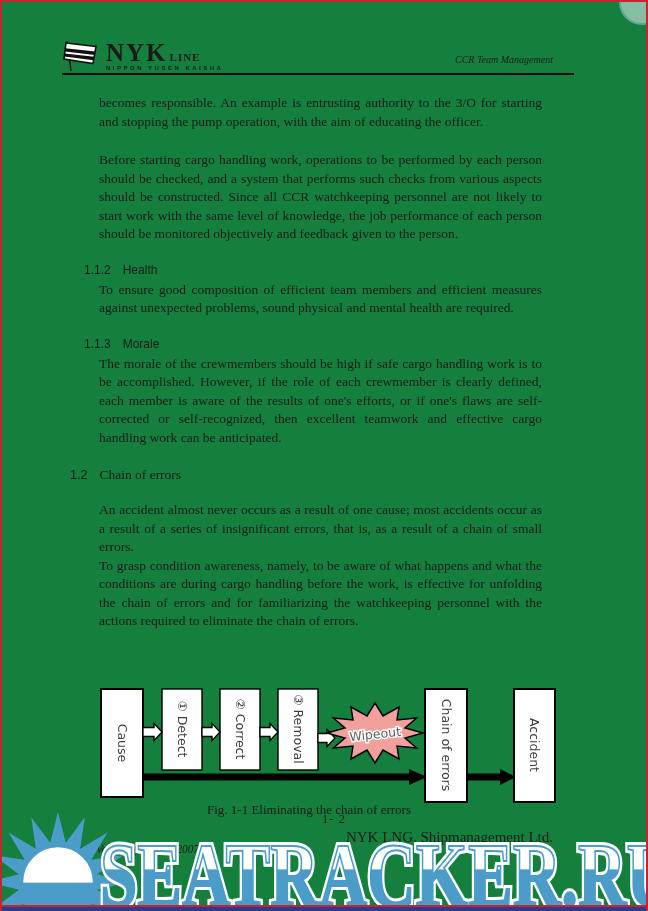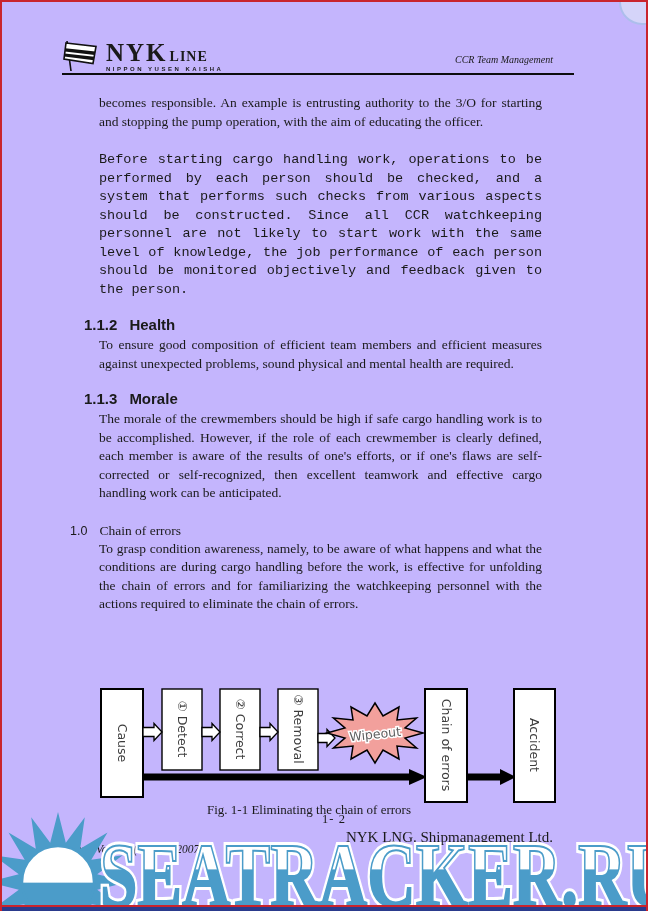--- a/index.html
+++ b/index.html
@@ -1,40 +1,40 @@
 <!DOCTYPE html>
 <html><head>
 <meta charset="utf-8">
 <style>
   html,body{margin:0;padding:0;background:#fff;}
   .page{
     position:relative;width:648px;height:911px;box-sizing:border-box;
-    background:#c4b5fd;overflow:hidden;
+    background:#15803d;overflow:hidden;
     border:2px solid #c9242d;border-bottom:none;
     font-family:"Liberation Serif",serif;color:#1a1a1a;
   }
   
   .logo{position:absolute;top:36px;left:58px;display:flex;align-items:flex-start;}
   .logo .flag{width:40px;height:34px;margin-right:6px;}
   .brand-wrap{display:flex;flex-direction:column;margin-top:4px;}
   .brand-line{display:flex;align-items:baseline;font-family:"Liberation Serif",serif;font-weight:bold;}
   .brand{font-size:25px;letter-spacing:2px;line-height:22px;}
-  .brand-suffix{font-size:14px;margin-left:2px;letter-spacing:1px;}
+  .brand-suffix{font-size:11px;margin-left:2px;letter-spacing:1px;}
   .brand-subtitle{font-size:6px;font-weight:bold;letter-spacing:2.5px;margin-top:1px;
     font-family:"Liberation Sans",sans-serif;}
   .doc-title{position:absolute;top:52px;right:93px;font-style:italic;font-size:10px;}
   .header-rule{position:absolute;top:71px;left:60px;width:512px;height:2px;background:#0d0d0d;}
   
   .body-text{position:absolute;left:68px;top:92px;width:472px;font-size:13.5px;line-height:18.5px;}
   .para{margin:0;text-align:justify;}
   .indent{margin-left:29px;}
-  .gap-lg{margin-top:20px;font-family:Liberation Mono, monospace;}
+  .gap-lg{margin-top:20px;}
   .gap-sm{margin-top:3px;}
   .subhead{margin:18px 0 0 14px;font-family:"Liberation Sans",sans-serif;
-    font-size:15px;font-weight:bold;line-height:16px;}
+    font-size:12px;font-weight:normal;line-height:16px;}
   .subhead .num, .head12 .num{margin-right:12px;}
   .head12{margin:19px 0 0 0;font-size:13.5px;font-weight:normal;line-height:17px;}
   .head12 .num{font-family:"Liberation Sans",sans-serif;font-size:12.5px;}
   
   .figure{position:absolute;left:85px;top:683px;}
   .fig-caption{position:absolute;left:205px;top:788px;font-size:13px;margin-top:12px;}
   .fig-label{font-family:"DejaVu Sans","Liberation Sans",sans-serif;font-size:12.5px;fill:#3c3c3c;}
   
   .page-number{position:absolute;top:810px;left:0;right:0;text-align:center;font-size:12.5px;letter-spacing:1px;padding-left:20px;}
   .company{position:absolute;top:827px;right:93px;font-size:15px;}
@@ -70,21 +70,22 @@
   <div class="body-text">
     <p class="para indent">becomes responsible. An example is entrusting authority to the 3/O for starting and stopping the pump operation, with the aim of educating the officer.</p>
     <p class="para indent gap-lg">Before starting cargo handling work, operations to be performed by each person should be checked, and a system that performs such checks from various aspects should be constructed. Since all CCR watchkeeping personnel are not likely to start work with the same level of knowledge, the job performance of each person should be monitored objectively and feedback given to the person.</p>
 
     <h3 class="subhead"><span class="num">1.1.2</span><span>Health</span></h3>
     <p class="para indent gap-sm">To ensure good composition of efficient team members and efficient measures against unexpected problems, sound physical and mental health are required.</p>
 
     <h3 class="subhead" style=""><span class="num">1.1.3</span><span>Morale</span></h3>
     <p class="para indent gap-sm">The morale of the crewmembers should be high if safe cargo handling work is to be accomplished. However, if the role of each crewmember is clearly defined, each member is aware of the results of one's efforts, or if one's flaws are self-corrected or self-recognized, then excellent teamwork and effective cargo handling work can be anticipated.</p>
 
-    <h2 class="head12"><span class="num">1.0</span><span>Chain of errors</span></h2>
+    <h2 class="head12"><span class="num">1.2</span><span>Chain of errors</span></h2>
+    <p class="para indent" style="margin-top:17px;">An accident almost never occurs as a result of one cause; most accidents occur as a result of a series of insignificant errors, that is, as a result of a chain of small errors.</p>
     <p class="para indent">To grasp condition awareness, namely, to be aware of what happens and what the conditions are during cargo handling before the work, is effective for unfolding the chain of errors and for familiarizing the watchkeeping personnel with the actions required to eliminate the chain of errors.</p>
   </div>
 
   <svg class="figure" width="480" height="122" viewBox="0 0 480 122">
 
     <path d="M56 88.5 H322 V84 L340 92 L322 100 V95.5 H56 Z" fill="#000"></path>
     <path d="M380 88.5 H413 V84 L429 92 L413 100 V95.5 H380 Z" fill="#000"></path>
 
     <g>
       <rect x="14" y="4" width="42" height="108" fill="#fff" stroke="#000" stroke-width="2"></rect>

